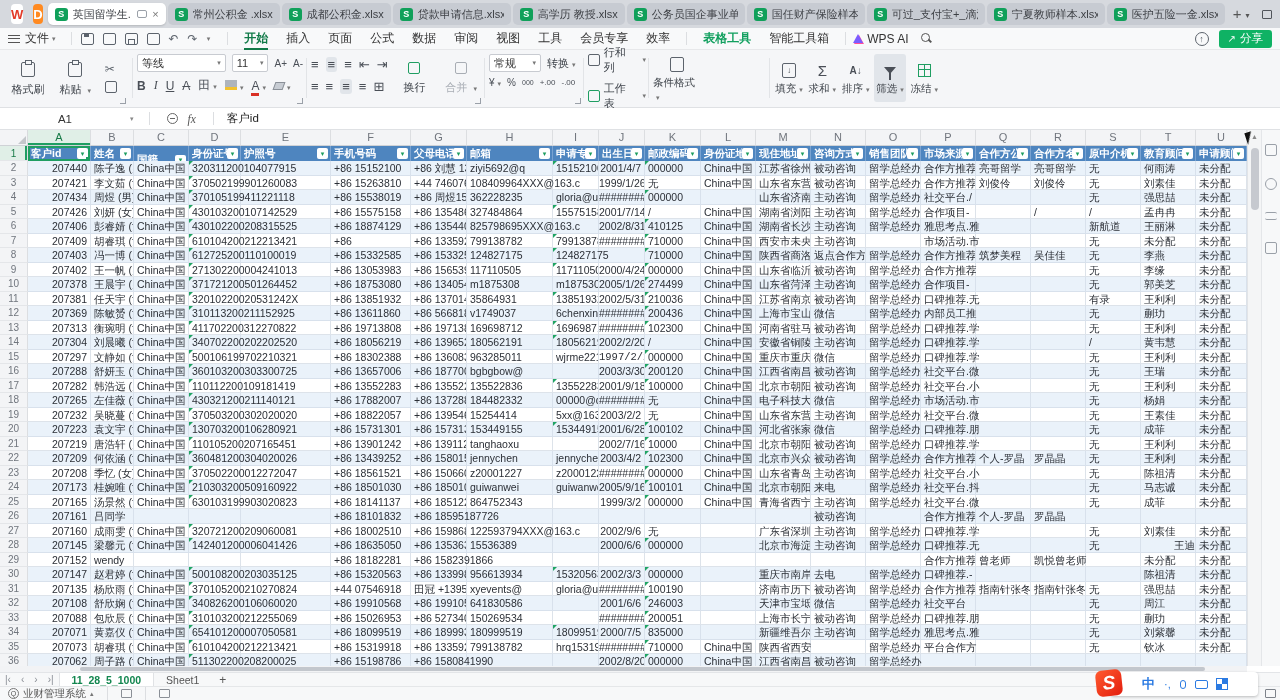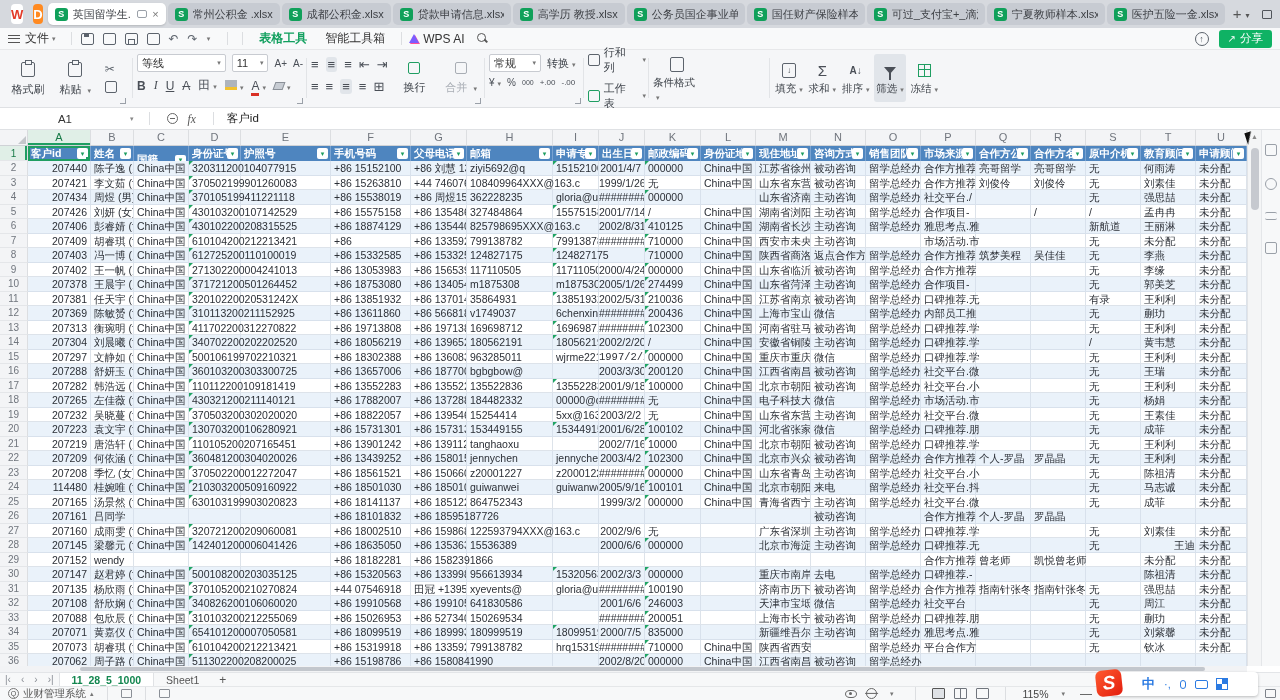--- a/index.html
+++ b/index.html
@@ -219,20 +219,32 @@
   <span class="qicons">
     <span class="qi save"></span>
     <span class="qi"></span>
     <span class="qi print"></span>
     <span class="qi"></span>
     <span class="uglyph">↶</span>
     <span class="uglyph">↷</span>
     <span class="mb-caret">▾</span>
   </span>
   <span class="vdiv"></span>
+  <span id="menus" style="display:flex">
+      <span class="menu active">开始</span>
+      <span class="menu">插入</span>
+      <span class="menu">页面</span>
+      <span class="menu">公式</span>
+      <span class="menu">数据</span>
+      <span class="menu">审阅</span>
+      <span class="menu">视图</span>
+      <span class="menu">工具</span>
+      <span class="menu">会员专享</span>
+      <span class="menu">效率</span>
+    </span>
   <span class="vdiv"></span>
   <span class="menu ctx1">表格工具</span>
   <span class="menu">智能工具箱</span>
   <span class="vdiv"></span>
   <span class="wpsai-logo"></span>
   <span style="margin-right:12px">WPS AI</span>
   <span class="mgl"></span>
   <span style="margin-left:auto"></span>
   <span class="upg">↑</span>
   <span id="share-btn">
@@ -1062,21 +1074,21 @@
       <div class="cell" style="width: 55px;">留学总经办</div>
       <div class="cell spill" style="width: 55px;">社交平台.小</div>
       <div class="cell" style="width: 55px;"></div>
       <div class="cell" style="width: 55px;"></div>
       <div class="cell" style="width: 55px;">无</div>
       <div class="cell" style="width: 55px;">陈祖清</div>
       <div class="cell" style="width: 51px;">未分配</div>
     </div>
     <div class="grow band" style="height: 14.5px;">
       <div class="rn" style="line-height: 14.5px;">24</div>
-      <div class="cell right" style="width: 63px;">114480</div>
+      <div class="cell right" style="width: 63px;">207173</div>
       <div class="cell" style="width: 43px;">桂婉唯 (女</div>
       <div class="cell" style="width: 55px;">China中国</div>
       <div class="cell spill flag" style="width: 52px;">210303200509160922</div>
       <div class="cell" style="width: 90px;"></div>
       <div class="cell" style="width: 80px;">+86 18501030</div>
       <div class="cell" style="width: 56px;">+86 1850103098</div>
       <div class="cell" style="width: 86px;">guiwanwei</div>
       <div class="cell" style="width: 46px;">guiwanwei</div>
       <div class="cell right" style="width: 46px;">2005/9/16</div>
       <div class="cell flag" style="width: 56px;">100101</div>
@@ -1408,33 +1420,20 @@
 </div>
 
 <div id="statusbar">
   <span class="sbq">Q</span>
   <span>业财管理系统</span>
   <span class="sbcaret">▴</span>
   <span class="vdiv"></span>
   <span class="sbic"></span>
   <span class="vdiv"></span>
   <span class="sbic"></span>
-  <div class="sbright">
-    <span class="eye"></span>
-    <span class="loc"></span>
-      <span class="sbcaret">▾</span>
-    <span class="vdiv"></span>
-    <span class="vw active"></span>
-    <span class="vw cols"></span>
-    <span class="vw"></span>
-    <span class="vdiv"></span>
-    <span class="zoomtxt">115%</span>
-    <span class="sbcaret">▾</span>
-    <span class="minus">—</span>
-  </div>
 </div>
 
 <div id="sogou">
   <div class="pill">
     <span id="slogo">S</span>
     <span class="imezh">中</span>
     <span class="imep">·,</span>
     <span class="imemic"></span>
     <span class="imekb"></span>
     <span class="imegrid"></span>

